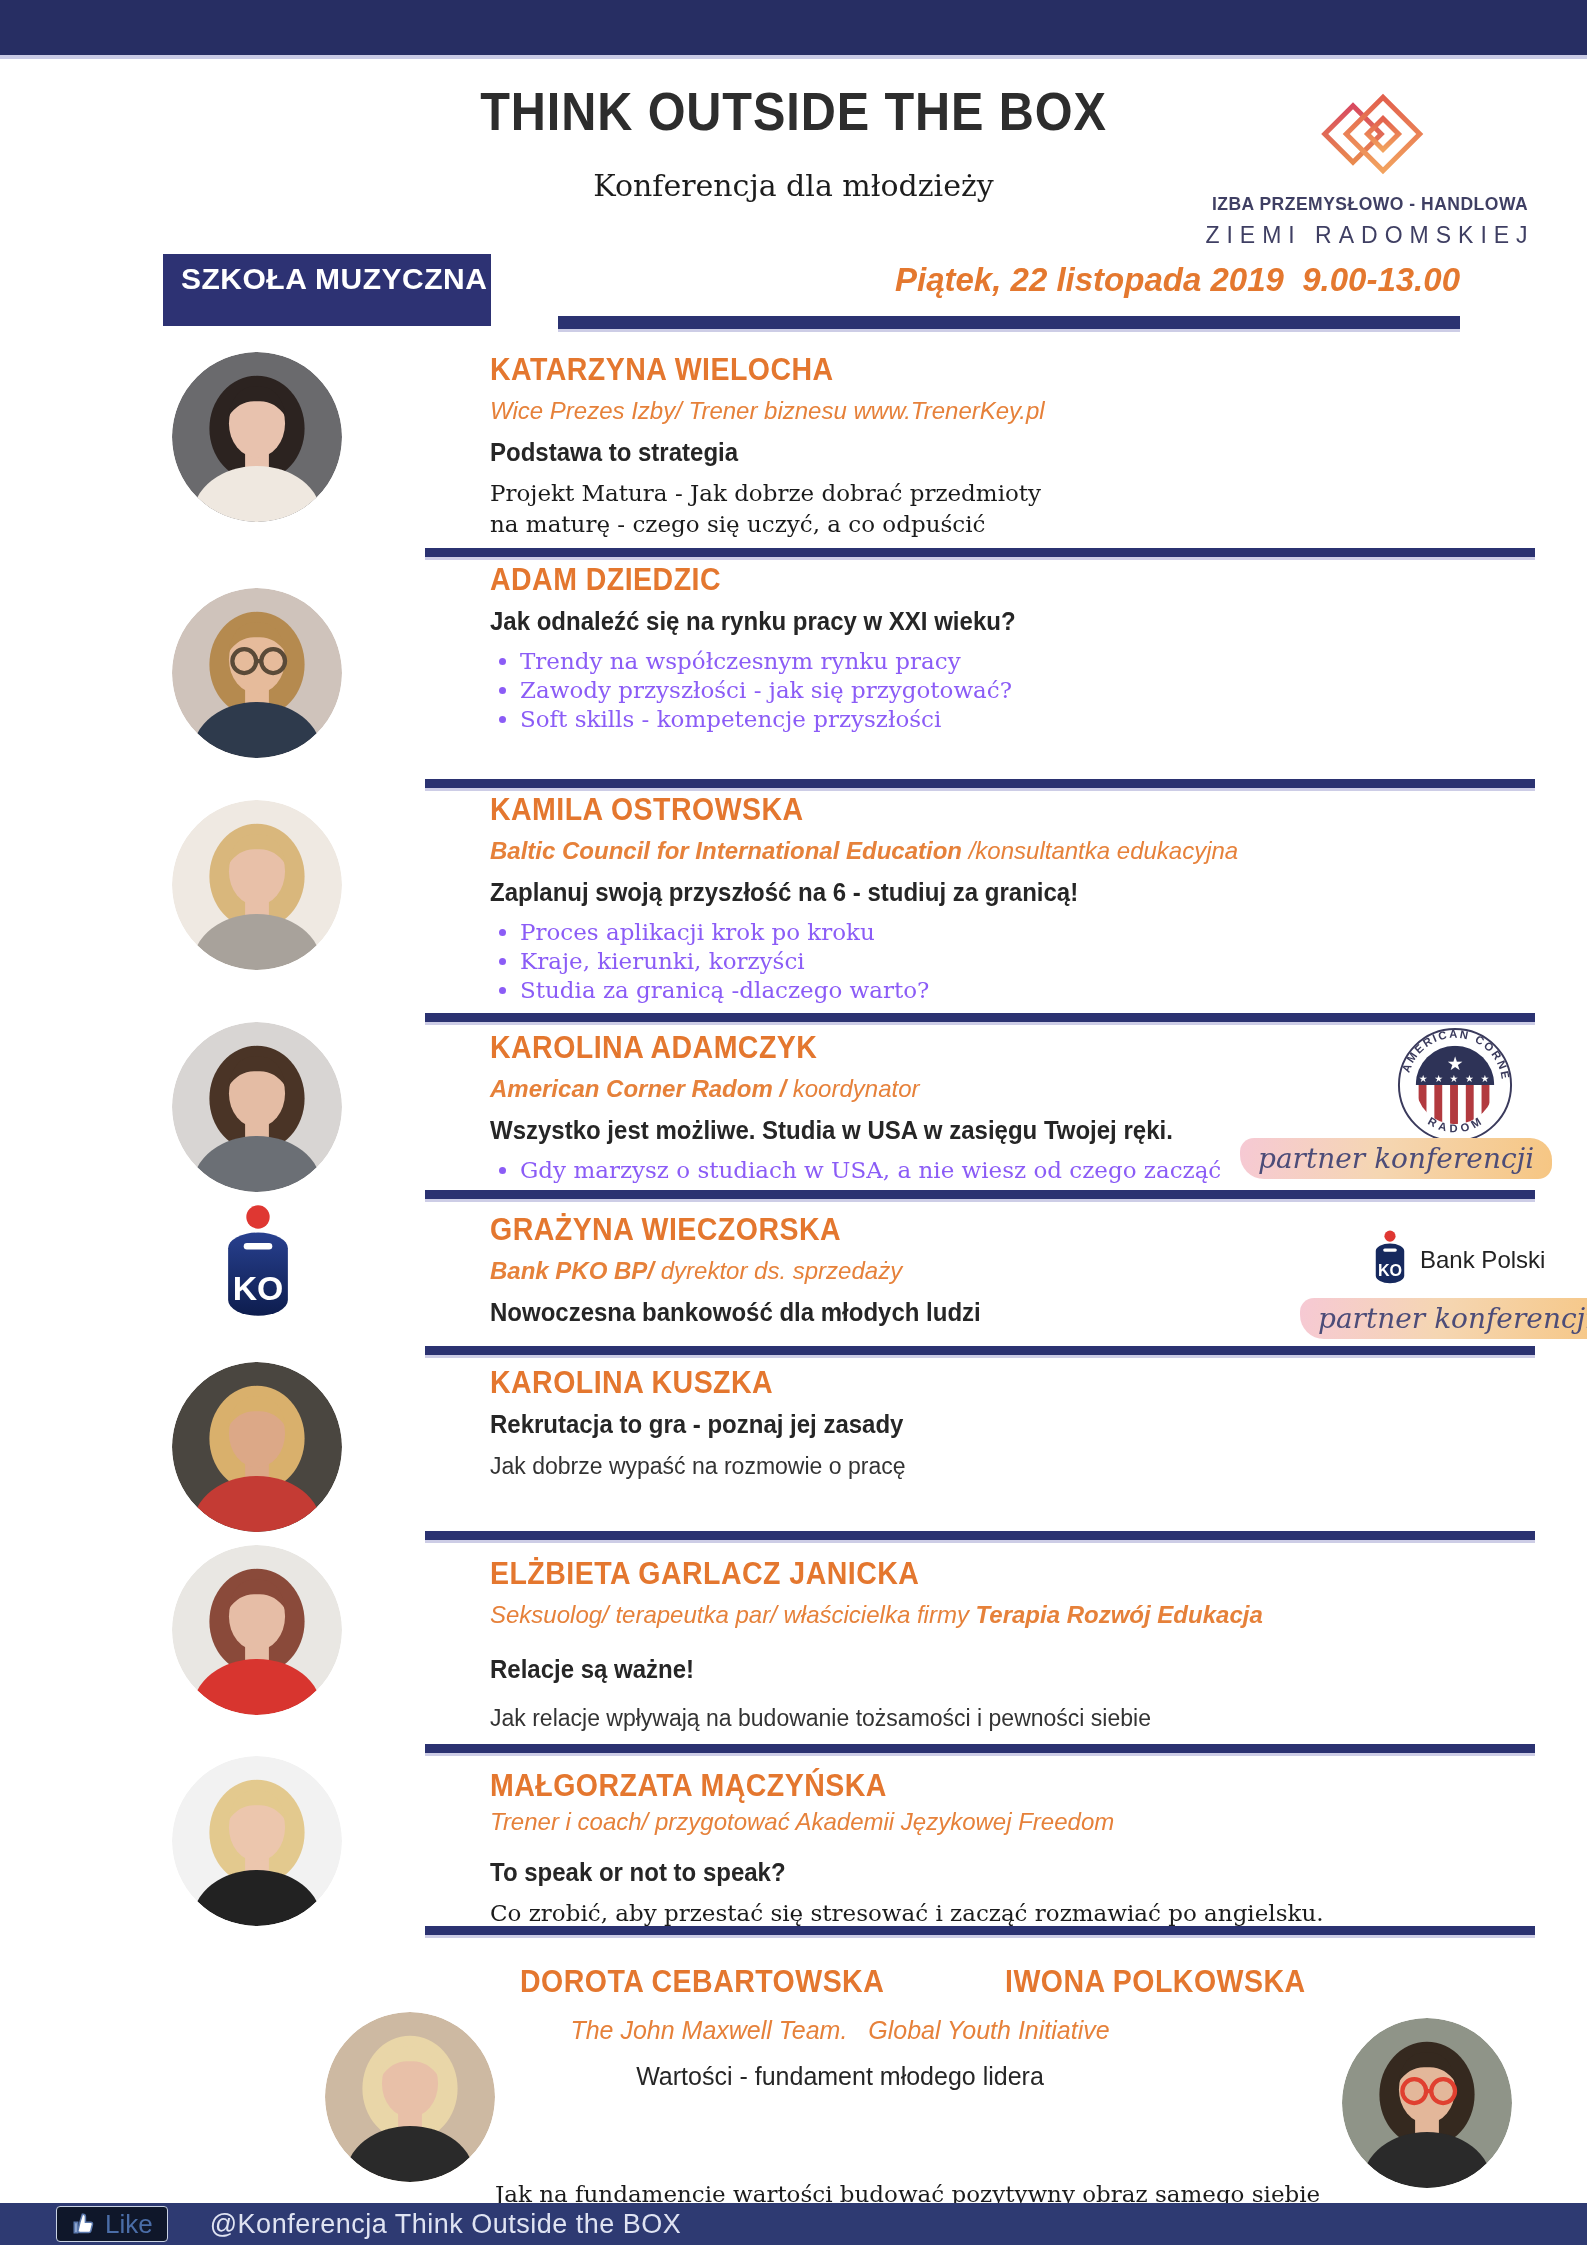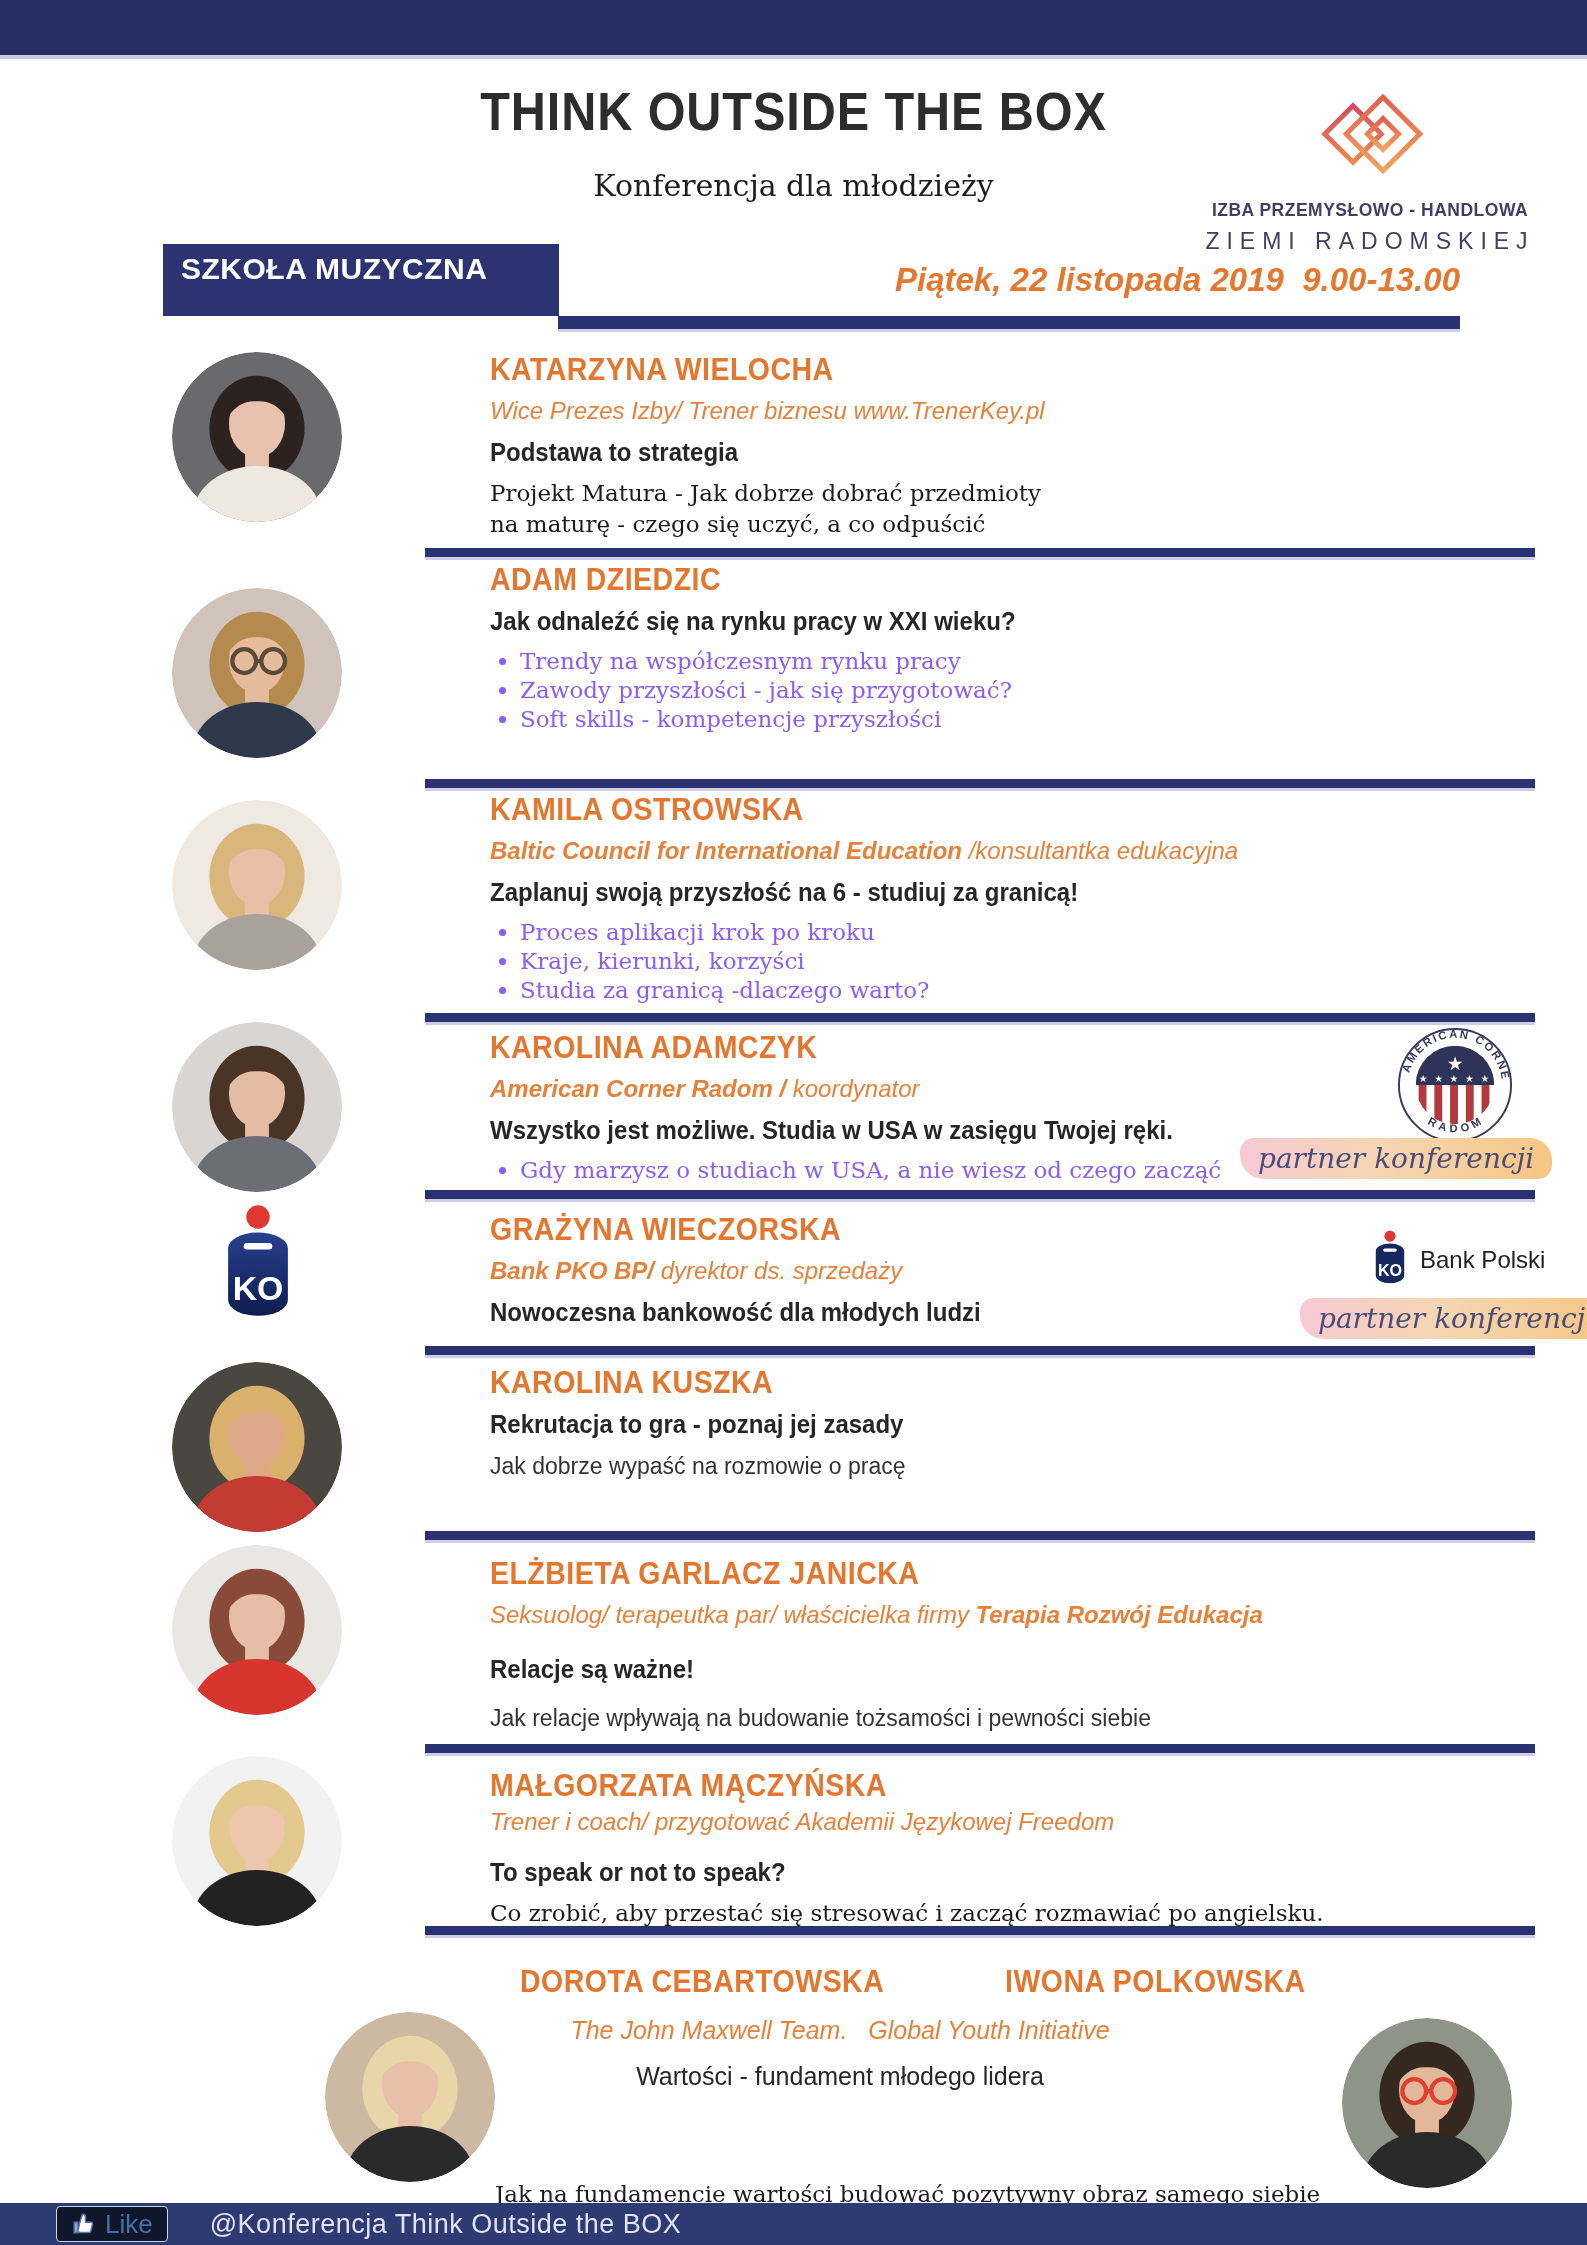--- a/index.html
+++ b/index.html
@@ -9,24 +9,24 @@
   .topbar{position:absolute;top:0;left:0;width:1587px;height:55px;background:#272e63;
           border-bottom:4px solid #c9cae4;}
 
   .title{position:absolute;top:80px;left:0;width:1587px;text-align:center;
          font-size:54px;font-weight:bold;color:#2d2d2d;letter-spacing:1px;transform:scaleX(.9);}
   .subtitle{position:absolute;top:168px;left:0;width:1587px;text-align:center;
             font-family:"DejaVu Serif",serif;font-size:30px;color:#1d1d1d;}
 
   .org{position:absolute;left:1180px;top:86px;width:380px;text-align:center;color:#3f3f63;}
   .org svg{display:block;margin:0 auto;}
-  .org-l1{font-size:17.5px;font-weight:bold;letter-spacing:.5px;margin-top:14px;}
+  .org-l1{font-size:17.5px;font-weight:bold;letter-spacing:.5px;margin-top:8px;}
   .org-l2{font-size:23px;letter-spacing:7px;margin-top:7px;}
 
-  .venue{position:absolute;left:163px;top:244px;width:396px;height:72px;background:#2d3273;}
+  .venue{position:absolute;left:163px;top:254px;width:328px;height:72px;background:#2d3273;}
   .venue span{display:block;padding:8px 0 0 18px;font-size:30px;font-weight:bold;color:#fff;letter-spacing:.5px;}
   .date{position:absolute;top:261px;right:127px;font-size:33px;font-weight:bold;font-style:italic;
         color:#E4782F;white-space:pre-wrap;text-align:center;}
   .hrule{position:absolute;left:558px;top:316px;width:902px;height:13px;background:#2b3271;
          border-bottom:3px solid #cdcde6;}
 
   .divider{position:absolute;left:425px;width:1110px;height:9px;background:#2b3271;
            border-bottom:3px solid #cdcde6;}
 
   .speaker{position:absolute;left:172px;width:1412px;}

